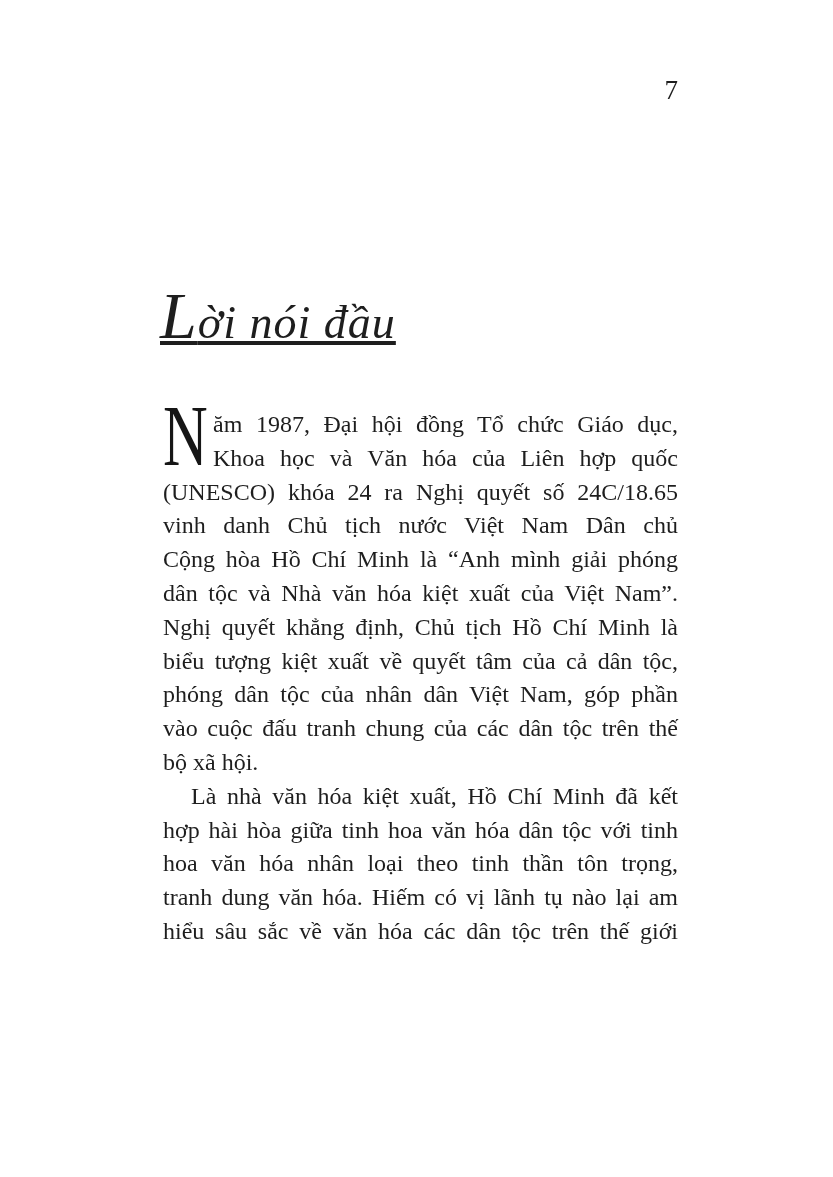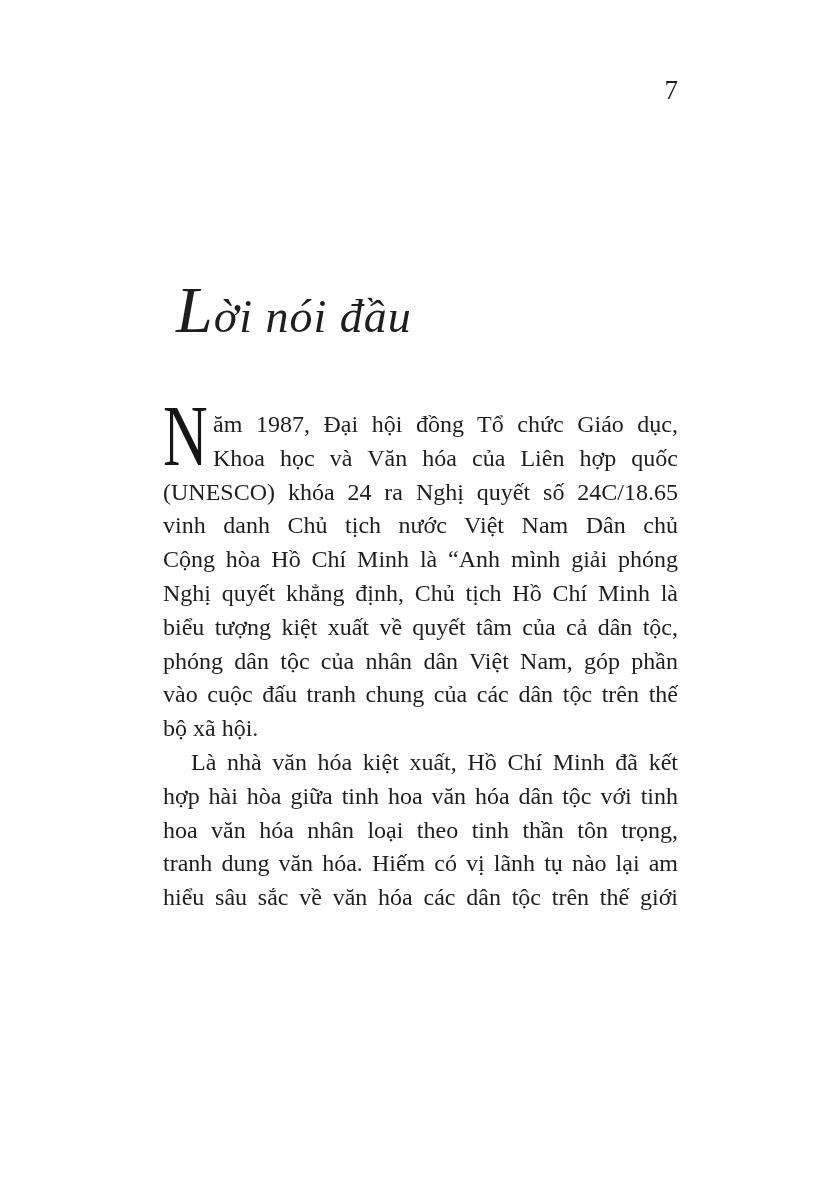--- a/index.html
+++ b/index.html
@@ -18,27 +18,28 @@
   }
   .page-number {
     position: absolute;
     top: 76px;
     right: 155px;
     font-size: 27px;
     line-height: 1.1;
   }
   .heading {
     position: absolute;
-    left: 176px;
+    left: 160px;
     top: 284px;
     font-style: italic;
     font-size: 46px;
-    line-height: 52px;
+    line-height: 64px;
     white-space: nowrap;
     letter-spacing: 1px;
+    text-decoration: underline;
   }
   .heading-initial {
     font-size: 66px;
   }
   .body-text {
     position: absolute;
     left: 163px;
     top: 408px;
     width: 515px;
     font-size: 24px;
@@ -87,20 +88,21 @@
   </div>
 
   <div class="body-text">
       <div class="para">
         <span class="dropcap">N</span>
         <div class="line dc">ăm 1987, Đại hội đồng Tổ chức Giáo dục,</div>
         <div class="line dc">Khoa học và Văn hóa của Liên hợp quốc</div>
         <div class="line">(UNESCO) khóa 24 ra Nghị quyết số 24C/18.65</div>
         <div class="line">vinh danh Chủ tịch nước Việt Nam Dân chủ</div>
         <div class="line">Cộng hòa Hồ Chí Minh là “Anh mình giải phóng</div>
+        <div class="line">dân tộc và Nhà văn hóa kiệt xuất của Việt Nam”.</div>
         <div class="line">Nghị quyết khẳng định, Chủ tịch Hồ Chí Minh là</div>
         <div class="line">biểu tượng kiệt xuất về quyết tâm của cả dân tộc,</div>
         <div class="line">phóng dân tộc của nhân dân Việt Nam, góp phần</div>
         <div class="line">vào cuộc đấu tranh chung của các dân tộc trên thế</div>
         <div class="line end">bộ xã hội.</div>
       </div>
       <div class="para">
         <div class="line indent">Là nhà văn hóa kiệt xuất, Hồ Chí Minh đã kết</div>
         <div class="line">hợp hài hòa giữa tinh hoa văn hóa dân tộc với tinh</div>
         <div class="line">hoa văn hóa nhân loại theo tinh thần tôn trọng,</div>

